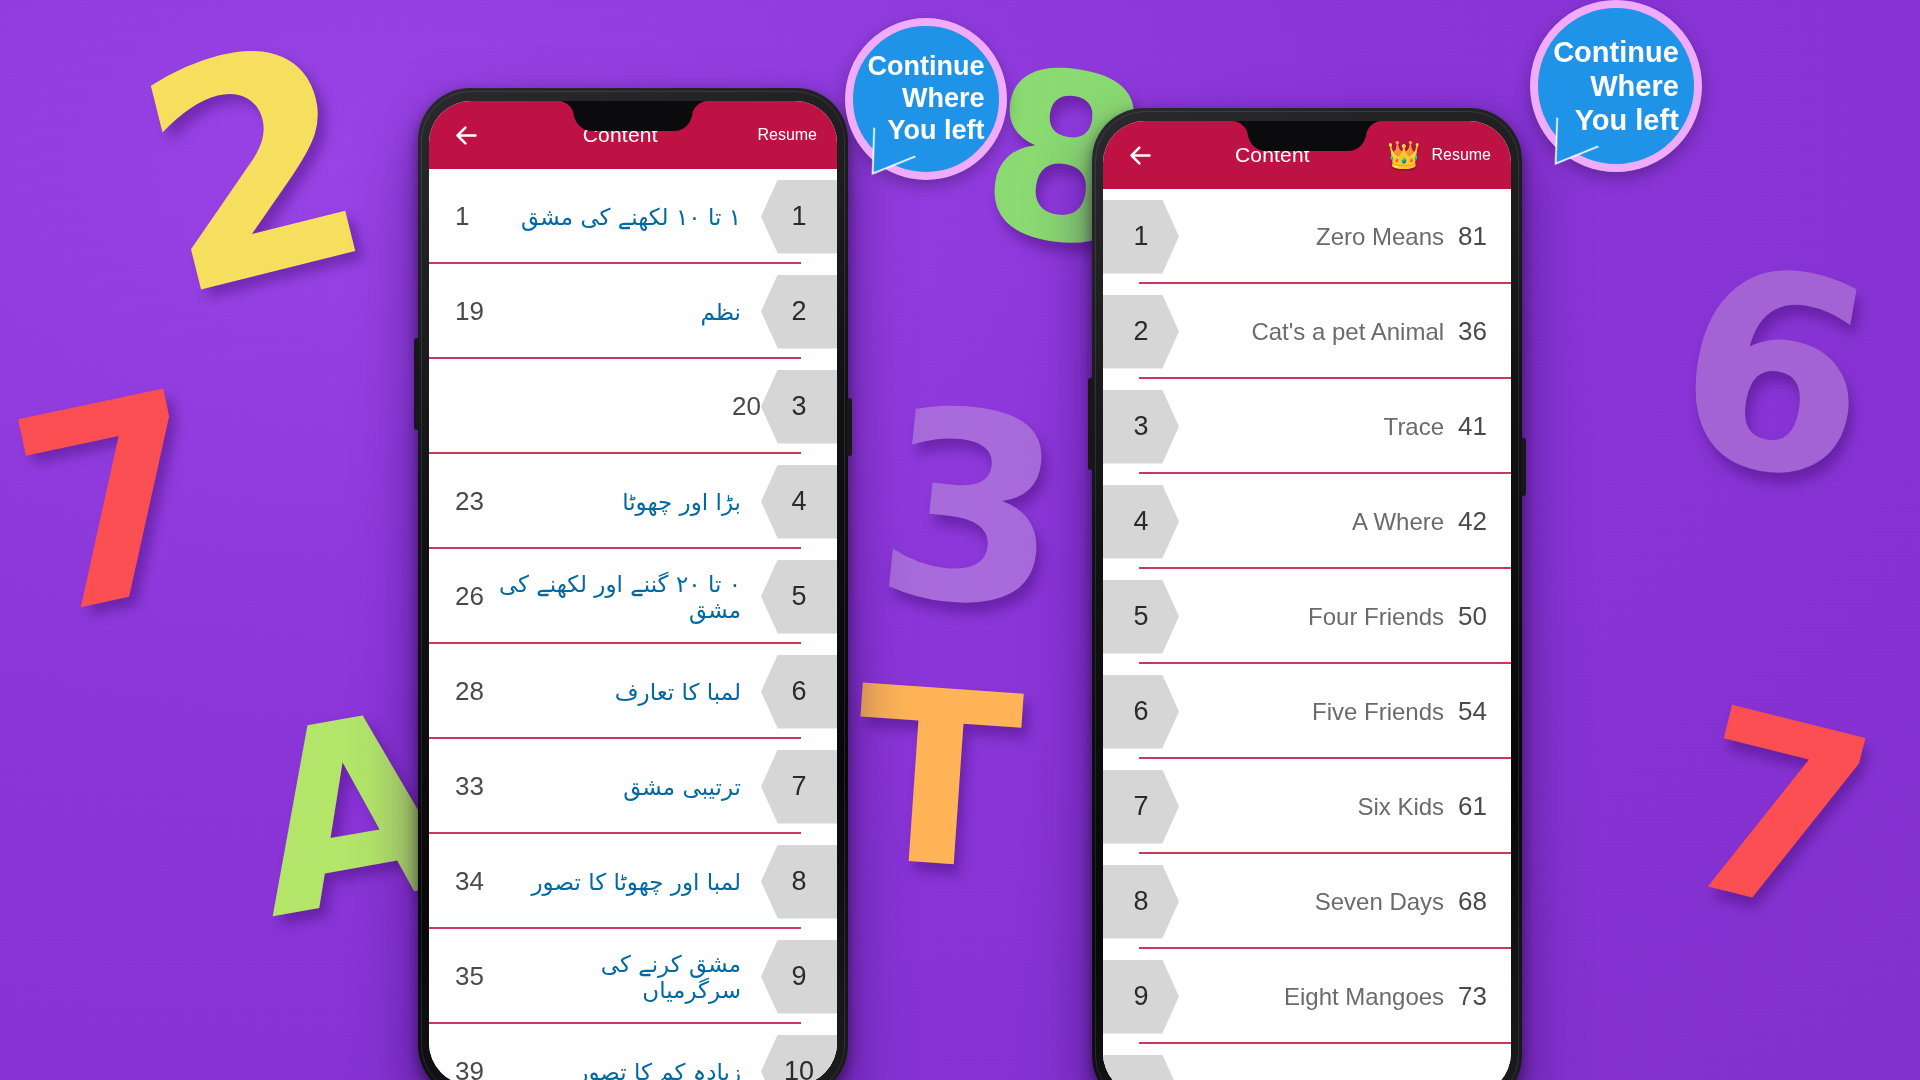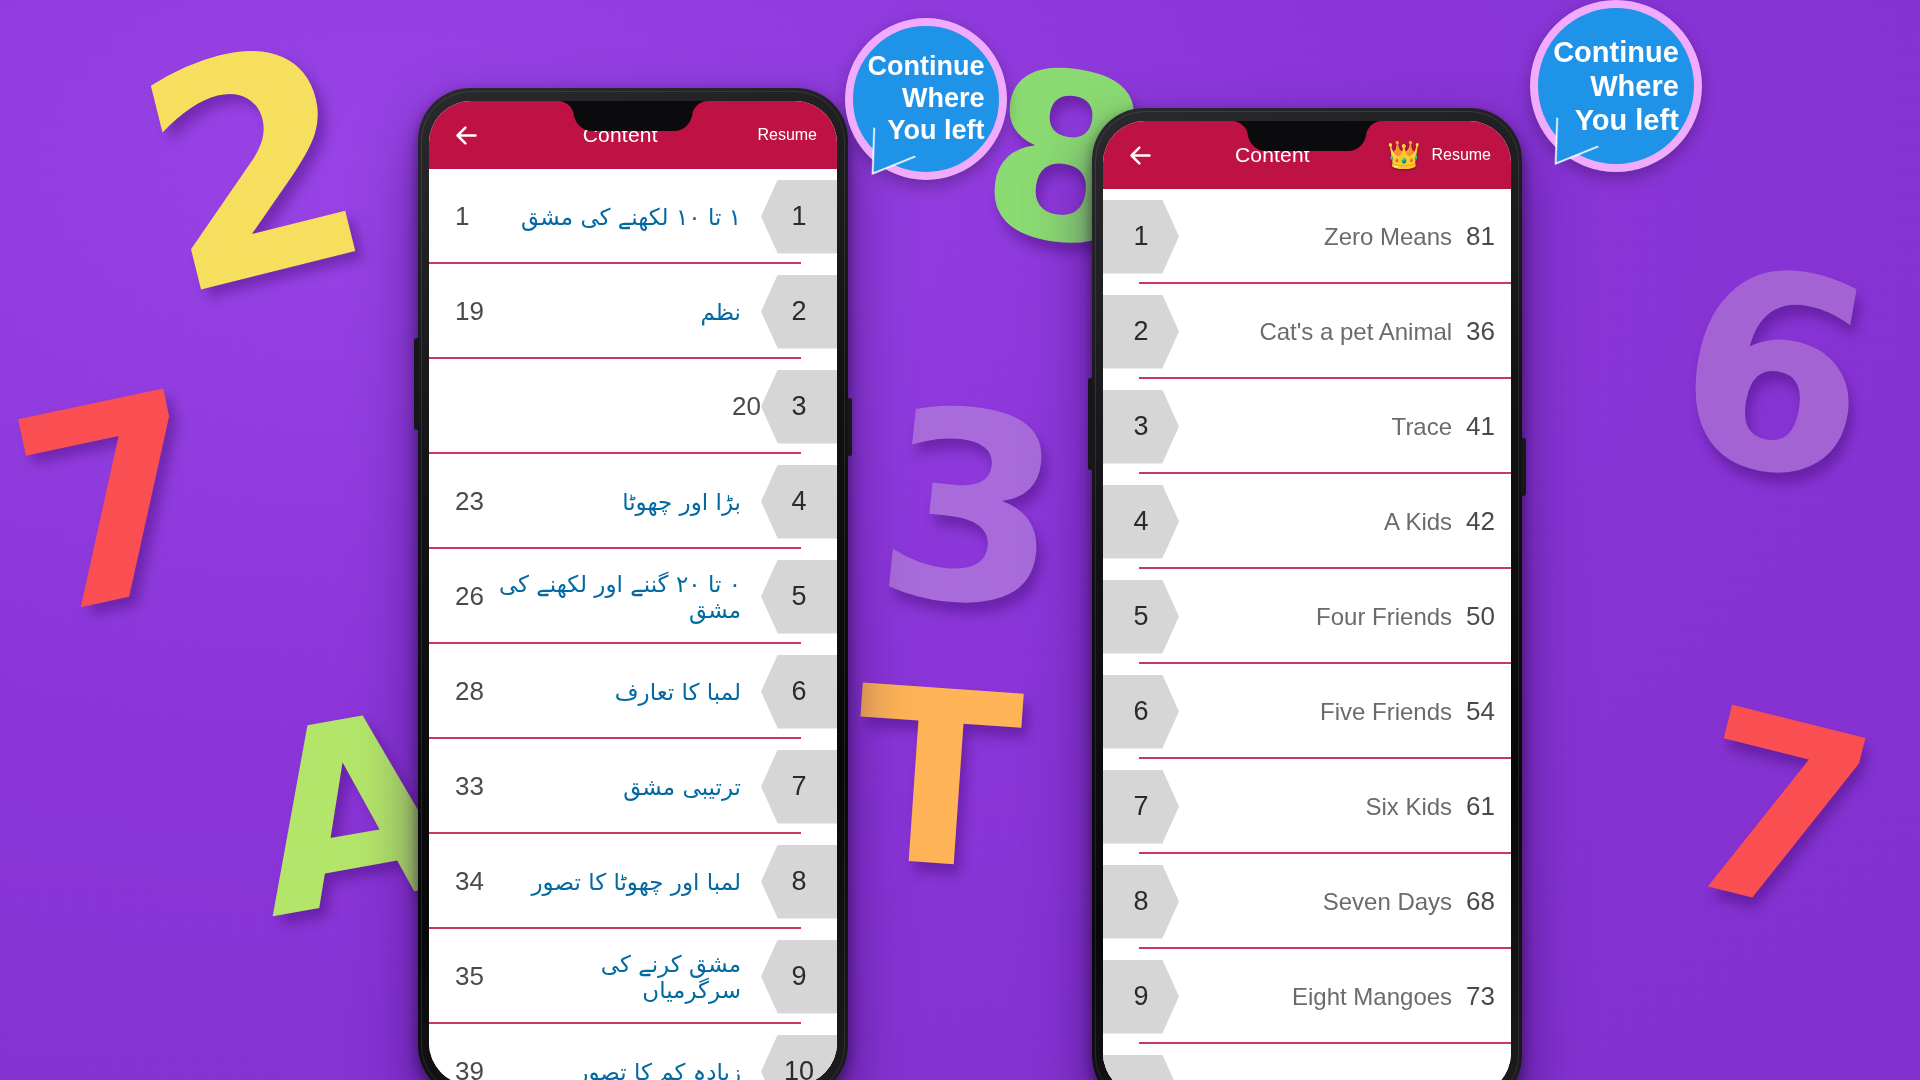--- a/index.html
+++ b/index.html
@@ -94,21 +94,21 @@
     font-size:27px; color:#2b2b2b; font-weight:500;
   }
   .badge.ltr{ clip-path:polygon(0 0, 78% 0, 100% 50%, 78% 100%, 0 100%); }
   .badge.rtl{ clip-path:polygon(22% 0, 100% 0, 100% 100%, 22% 100%, 0 50%); }
 
   .row .label{ flex:1; font-size:24px; color:#6b6b6b; padding:0 14px; }
   .row .page{ flex:none; font-size:26px; color:#4a4a4a; }
 
   
   .ltr-row .label{ text-align:right; padding-left:22px; }
-  .ltr-row .page{ padding-right:16px; }
+  .ltr-row .page{ padding-right:24px; }
 
   
   .rtl-row{ flex-direction:row-reverse; }
   .rtl-row .label{
     text-align:right; direction:rtl; padding-right:20px;
     font-family:"DejaVu Sans","Liberation Sans",sans-serif;
     font-size:23px; color:#0369a1;
   }
   .rtl-row .page{ padding-left:26px; }
 
@@ -250,21 +250,21 @@
           <div class="sep"></div>
         </div>
         <div class="row ltr-row">
           <div class="badge ltr">3</div>
           <div class="label">Trace</div>
           <div class="page">41</div>
           <div class="sep"></div>
         </div>
         <div class="row ltr-row">
           <div class="badge ltr">4</div>
-          <div class="label">A Kids</div>
+          <div class="label">A Where</div>
           <div class="page">42</div>
           <div class="sep"></div>
         </div>
         <div class="row ltr-row">
           <div class="badge ltr">5</div>
           <div class="label">Four Friends</div>
           <div class="page">50</div>
           <div class="sep"></div>
         </div>
         <div class="row ltr-row">

